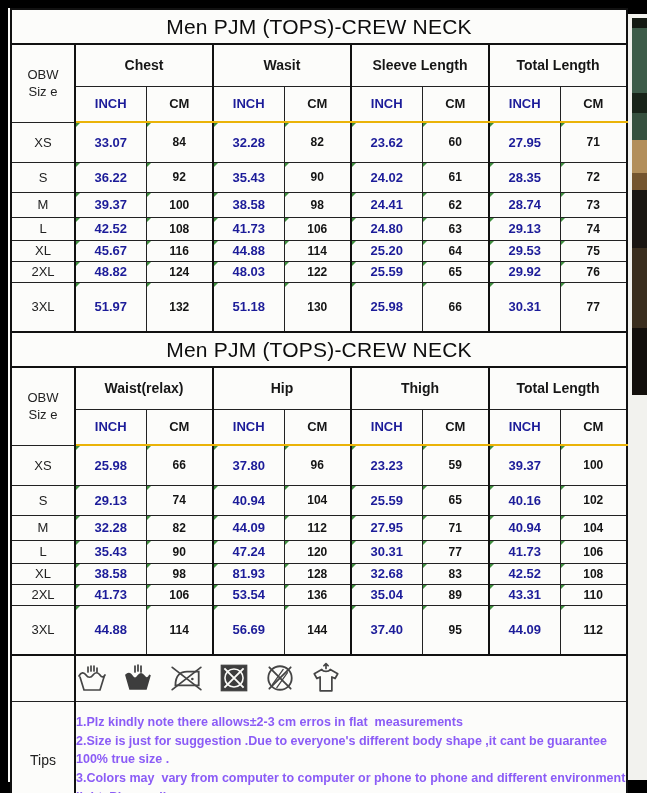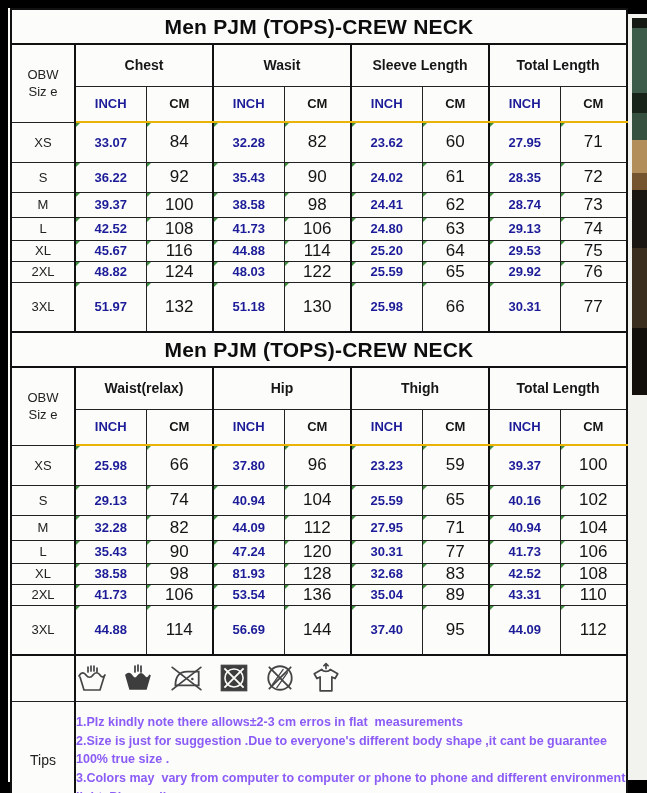--- a/index.html
+++ b/index.html
@@ -17,34 +17,34 @@
       #74552f 155px,#74552f 172px,
       #1a1612 172px,#1a1612 230px,
       #3a2e1e 230px,#3a2e1e 310px,
       #120f0b 310px,#120f0b 100%);}
 
   table.size-table{border-collapse:collapse; table-layout:fixed; width:616px; margin:0 2px; background:#fcfcfa;}
   table.size-table th, table.size-table td{border:1px solid #222; text-align:center; vertical-align:middle; padding:0; overflow:hidden;}
   table.size-table{border:2px solid #111;}
 
   tr.t-title{height:35px;}
-  th.tbl-title{font-size:21px; font-weight:bold; color:#0d0d0d; letter-spacing:.2px; border-bottom:2px solid #111 !important;}
+  th.tbl-title{font-size:21px; font-weight:normal; color:#0d0d0d; letter-spacing:.2px; border-bottom:2px solid #111 !important;}
   tr.t-grp{height:42px;margin-top:44px;}
   tr.t-unit{height:36px;}
   th.grp{font-size:14px; font-weight:bold; color:#161616;}
   th.unit{font-size:13px; font-weight:bold;}
   th.unit.inch{color:#1c1c99;}
   th.unit.cm{color:#161616;}
   th.size-col{font-size:13px; font-weight:normal; color:#222; line-height:1.35; border-right:2px solid #111 !important;}
   .g-start{border-left:2px solid #111 !important;}
   tr.t-unit th, tbody td{position:relative;}
 
   tbody td.size-cell{font-size:13px; font-weight:normal; color:#222; border-right:2px solid #111 !important;}
   tbody td.inch-val{font-size:13px; font-weight:bold; color:#1c1c99;}
-  tbody td.cm-val{font-size:17px; font-weight:normal; color:#141414;}
+  tbody td.cm-val{font-size:12px; font-weight:bold; color:#141414;}
   tbody td.inch-val::before, tbody td.cm-val::before{
     content:''; position:absolute; left:0; top:0; width:0; height:0;
     border-top:4px solid #3f8f3f; border-right:4px solid transparent;}
   tr.r0{height:40px;} tr.r1{height:30px;} tr.r2{height:25px;} tr.r3{height:23px;}
   tr.r4{height:21px;} tr.r5{height:21px;} tr.r6{height:50px;}
   thead tr.t-unit th{border-bottom:2px solid #eab308;}
 
   table.bottom-table{border-collapse:collapse; table-layout:fixed; width:616px; margin:-2px 2px 0 2px; border:2px solid #111; background:#fcfcfa;}
   table.bottom-table td{border:1px solid #222; vertical-align:middle; padding:0;}
   td.left-stub{border-right:2px solid #111 !important; text-align:center; font-size:14px; color:#222;}

